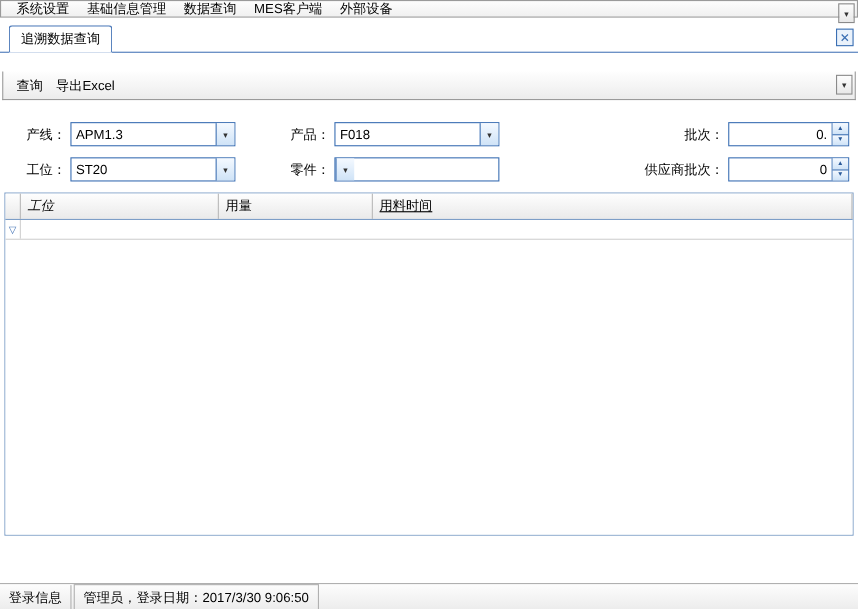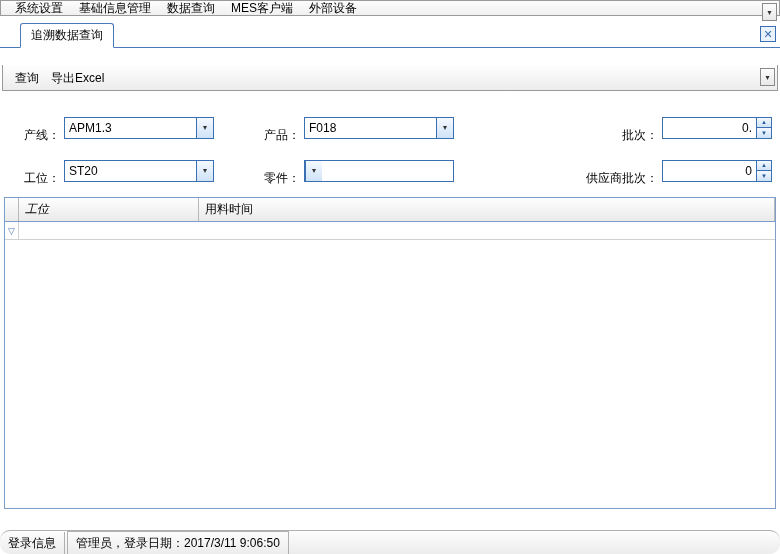--- a/index.html
+++ b/index.html
@@ -38,21 +38,21 @@
     display: flex;
     align-items: center;
     justify-content: center;
   }
   .chev-down { font-size: 8px; color: #333; }
   .tabrow {
     height: 26px;
     border-bottom: 1px solid #4a78b8;
     display: flex;
     align-items: flex-end;
-    padding: 0 20px;
+    padding: 0 8px;
     position: relative;
     margin-top: 6px;
   }
   .tab {
     border: 1px solid #4a78b8;
     border-bottom: 1px solid #fff;
     background: #fff;
     padding: 3px 10px;
     border-radius: 3px 3px 0 0;
     font-size: 12px;
@@ -106,21 +106,20 @@
     margin: 20px 8px 10px 8px;
   }
   .form-row {
     display: flex;
     align-items: center;
     margin-bottom: 10px;
   }
   .fld {
     display: flex;
     align-items: center;
-    margin-top: 16px;
   }
   .fld label {
     text-align: right;
     padding-right: 4px;
   }
   .combo {
     width: 150px;
     height: 22px;
     border: 1px solid #3b6fb3;
     display: flex;
@@ -215,21 +214,20 @@
     position: absolute;
     bottom: 0;
     left: 0;
     right: 0;
     height: 24px;
     background: linear-gradient(#fdfdfd, #ececec);
     border-top: 1px solid #b0b0b0;
     display: flex;
     align-items: center;
     font-size: 12px;
-    border-radius: 10px;
   }
   .status-cell {
     padding: 0 8px;
     border-right: 1px solid #b0b0b0;
     line-height: 22px;
   }
   .status-cell.b { border: 1px solid #b0b0b0; margin: 1px 2px; }
 </style>
 </head>
 <body>
@@ -323,27 +321,28 @@
         <div class="sb">▼</div>
       </div>
     </div>
   </div>
 </div>
 
 <div class="grid-wrap">
   <div class="grid-header">
     <div style="width:14px;border-right:1px solid #b8b8b8;"></div>
     <div class="gh" style="width:180px;font-style:italic;">工位</div>
-    <div class="gh" style="flex:1;">用料时间</div>
+    <div class="gh" style="width:140px;">用量</div>
+    <div class="gh" style="flex:1;text-decoration:underline;">用料时间</div>
   </div>
   <div class="grid-body">
     <div class="grid-filter-row">
       <div class="filter-cell">
         <span class="filter-icon">▽</span>
       </div>
     </div>
   </div>
 </div>
 
 <div class="statusbar">
   <div class="status-cell">登录信息</div>
-  <div class="status-cell b">管理员，登录日期：2017/3/11 9:06:50</div>
+  <div class="status-cell b">管理员，登录日期：2017/3/30 9:06:50</div>
 </div>
 
 </body></html>

